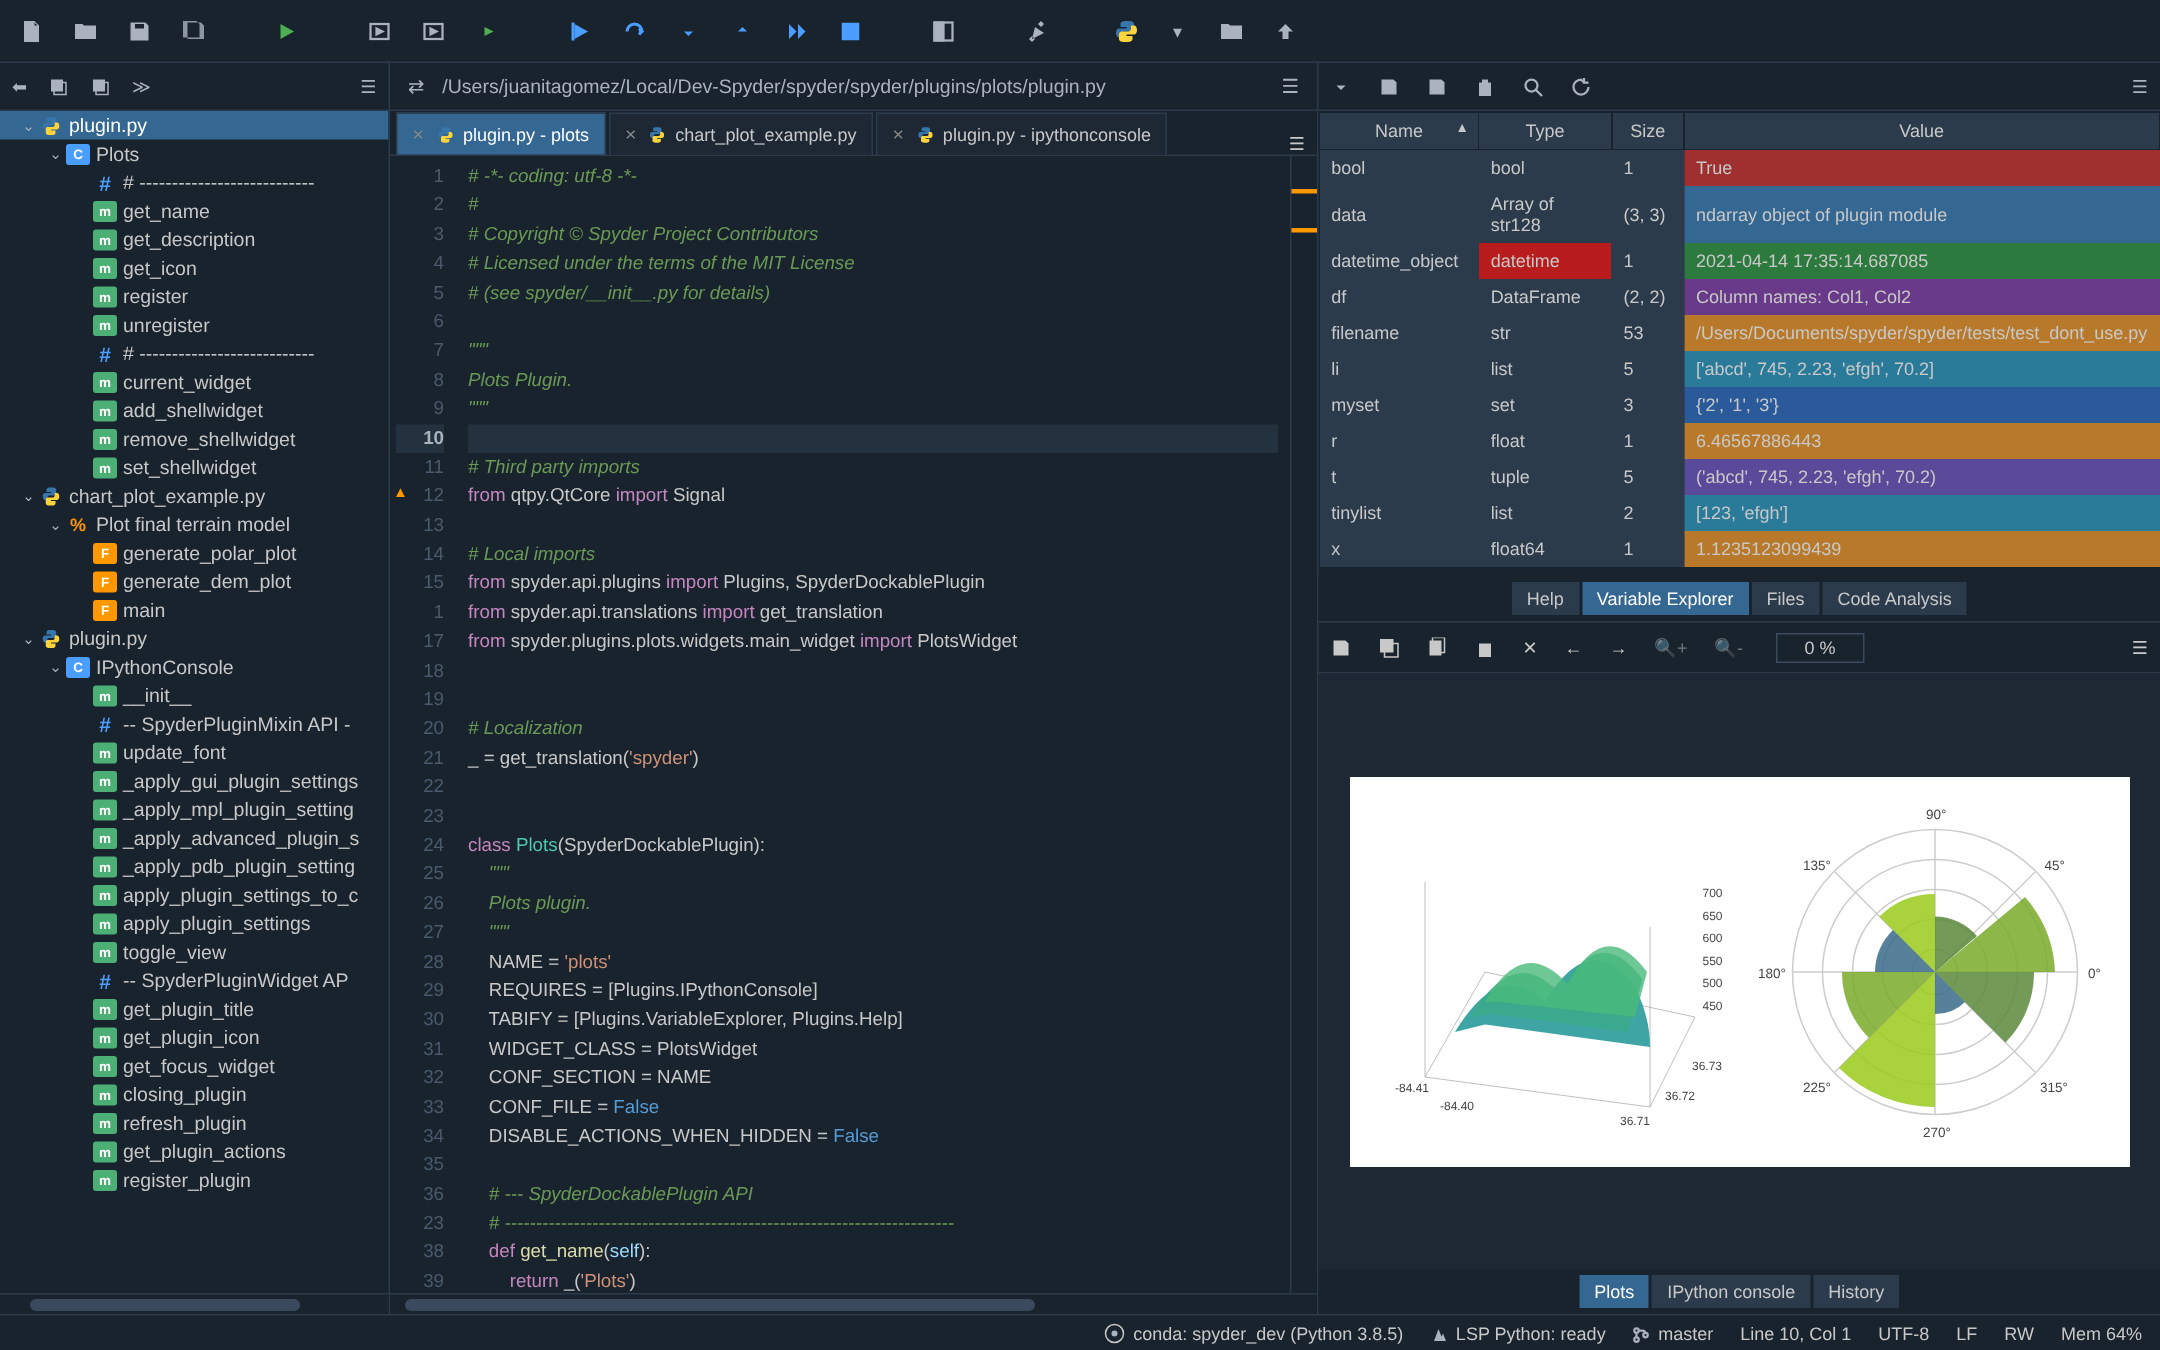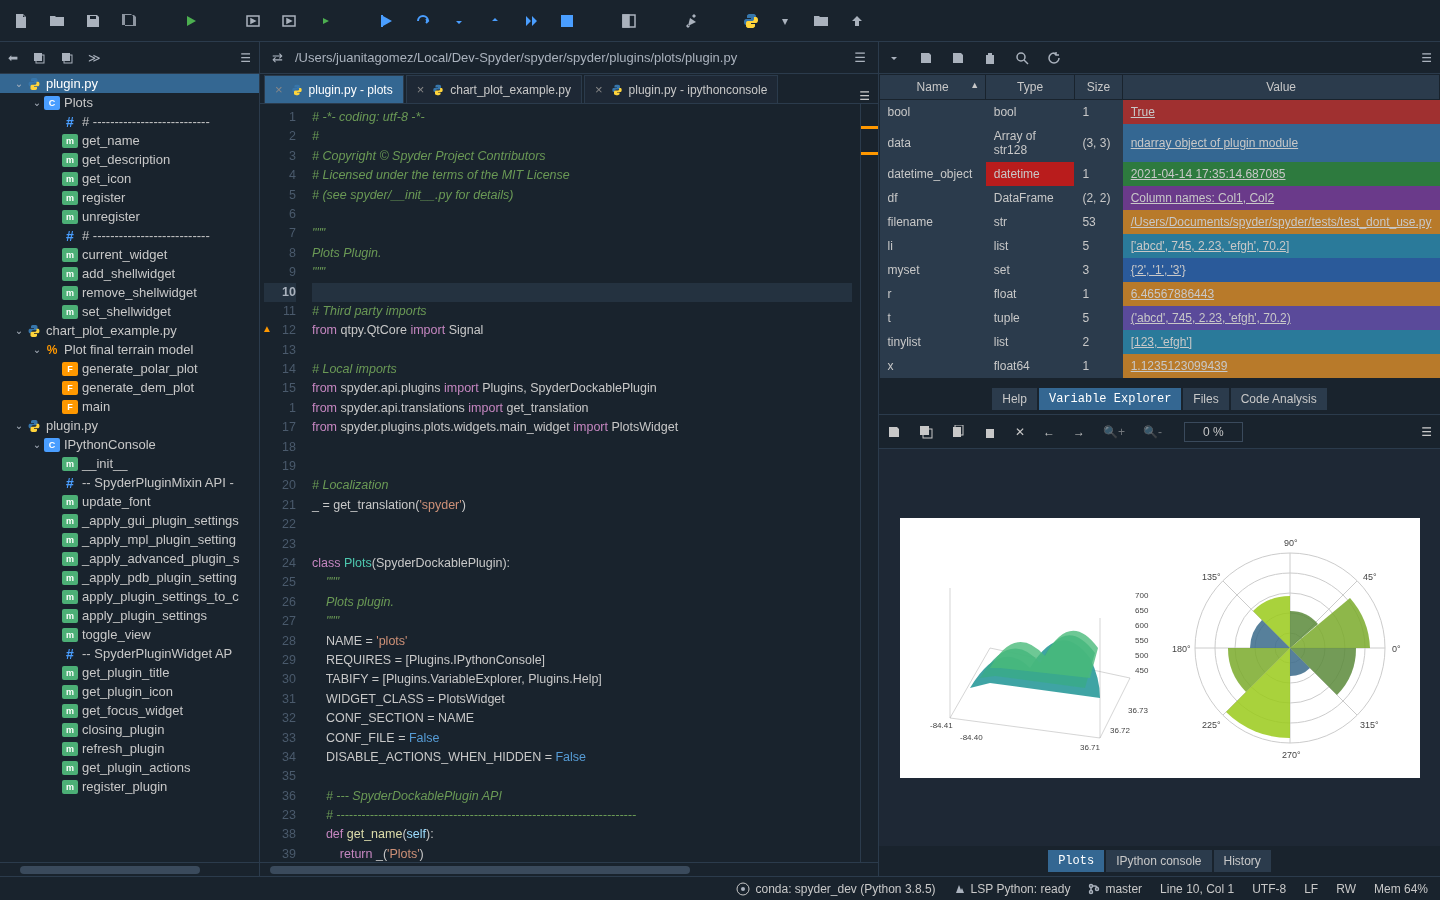--- a/index.html
+++ b/index.html
@@ -58,36 +58,36 @@
 
 .right { width:562px; background:#19232d; display:flex; flex-direction:column; border-left:1px solid #2b3b4c; }
 .ve-tb { height:32px; display:flex; align-items:center; padding:0 8px; gap:18px; border-bottom:1px solid #2b3b4c; }
 .ve-tb .ib { color:#aab2bd; cursor:pointer; }
 .ve-table { border-collapse:collapse; width:100%; font-family:Menlo,Consolas,monospace; font-size:12px; }
 .ve-table th { background:#2b3b4c; padding:5px 8px; text-align:center; border:1px solid #19232d; font-weight:normal; color:#c8c8c8; cursor:pointer; position:relative; }
 .ve-table th .sortarr { position:absolute; right:6px; font-size:9px; }
 .ve-table td { padding:5px 8px; border:none; }
 .ve-table tr.r td { background:#2b3b4c; }
 .ve-table tr.r td:first-child { background:#2b3b4c; }
-.ve-table td.val { color:#c8c8c8;text-decoration:underline; }
+.ve-table td.val { color:#c8c8c8; }
 .ve-body { height:310px; overflow:auto; }
 .ve-tabs { display:flex; justify-content:center; gap:2px; padding:4px 0; background:#19232d; }
 .ve-tab { padding:4px 10px; background:#2b3b4c; font-size:12px; cursor:pointer; }
-.ve-tab.active { background:#346792; color:#fff;font-family:Liberation Mono, monospace; }
+.ve-tab.active { background:#346792; color:#fff; }
 
 .plots { flex:1; display:flex; flex-direction:column; border-top:1px solid #2b3b4c; }
 .plots-tb { height:34px; display:flex; align-items:center; padding:0 8px; gap:18px; border-bottom:1px solid #2b3b4c; }
 .plots-tb .zoom { margin-left:4px; border:1px solid #3a4a5c; padding:2px 18px; font-size:12px; }
 .plot-canvas { flex:1; background:#1e2835; display:flex; align-items:center; justify-content:center; padding:10px; }
 .plot-img { background:#fff; width:520px; height:260px; display:flex; }
 .plot-tabs { display:flex; justify-content:center; gap:2px; padding:4px 0; }
 
 .statusbar { height:24px; background:#19232d; border-top:1px solid #2b3b4c; display:flex; align-items:center; font-size:12px; color:#c8c8c8; padding:0 12px; gap:18px; }
 .statusbar .sgrow { flex:1; }
-.statusbar .sitem { display:flex; align-items:center; gap:5px; }
+.statusbar .sitem { display:flex; align-items:flex-end; gap:5px; }
 
 .scrollbar-h { height:14px; background:#19232d; border-top:1px solid #2b3b4c; position:relative; }
 .scrollbar-h .thumb { position:absolute; height:8px; top:3px; background:#3a4a5c; border-radius:4px; }
 </style>
 </head>
 <body>
 
 <div class="toolbar">
   <span class="tbtn">
       <svg width="16" height="16" viewBox="0 0 16 16" fill="currentColor">

